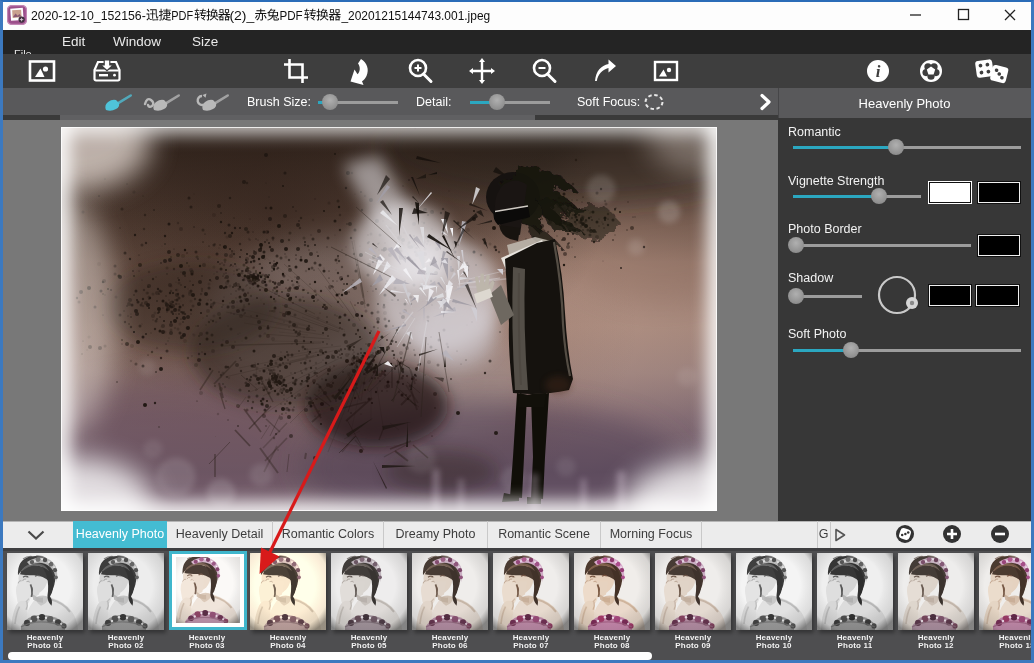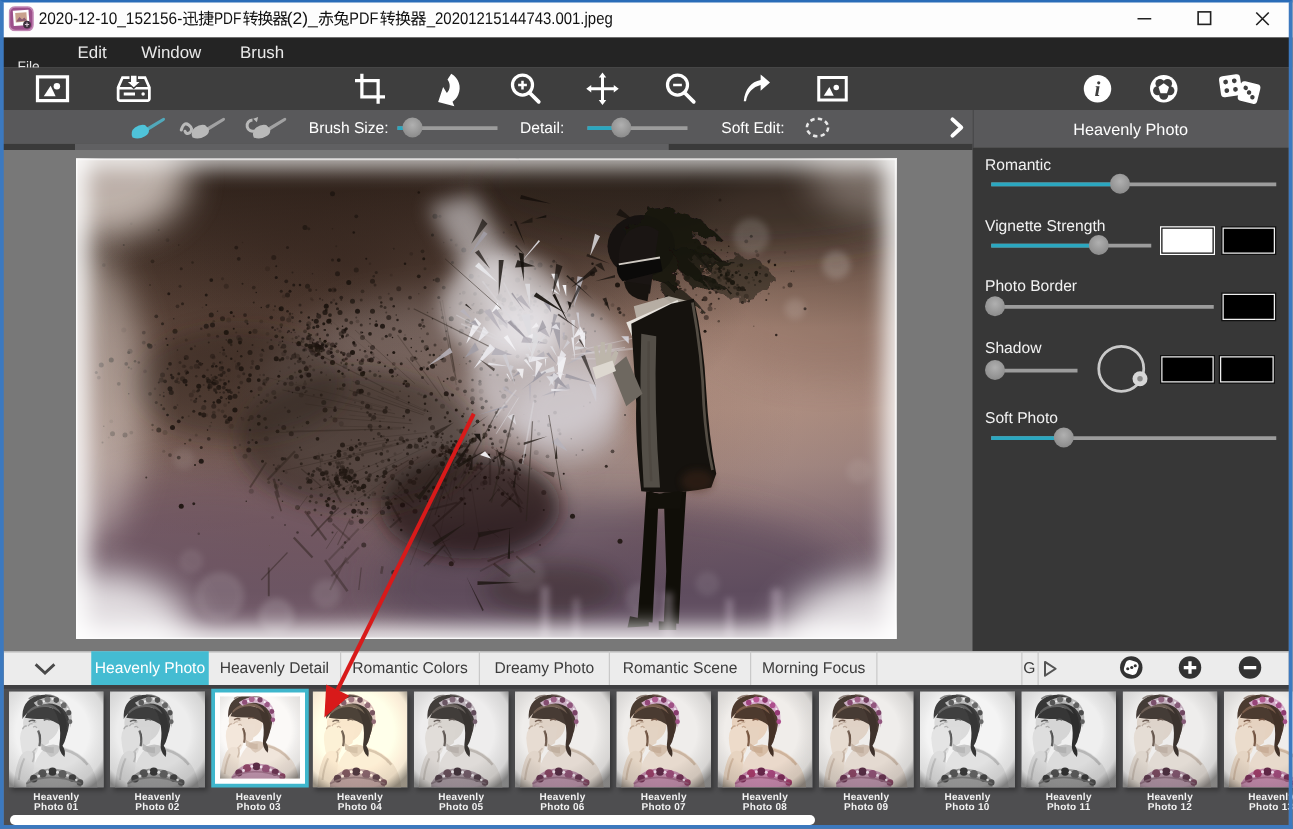--- a/index.html
+++ b/index.html
@@ -66,21 +66,21 @@
 <svg class="abs" width="160" height="30" viewBox="0 0 160 30" style="left:874px;top:0">
  <path d="M36 15 h11" stroke="#222" stroke-width="1.3"></path>
  <rect x="84.5" y="9.5" width="10" height="10" fill="none" stroke="#222" stroke-width="1.3"></rect>
  <path d="M131 10 l10 10 M141 10 l-10 10" stroke="#222" stroke-width="1.3"></path>
 </svg>
 
 <div class="abs" style="left:0;top:30px;width:1034px;height:24px;background:#242424"></div>
 <div class="abs" style="left:14px;top:48px;color:#e5e5e5;font-size:11px">File</div>
 <div class="abs" style="left:62px;top:34px;color:#e9e9e9;font-size:13.5px">Edit</div>
 <div class="abs" style="left:113px;top:34px;color:#e9e9e9;font-size:13.5px">Window</div>
-<div class="abs" style="left:192px;top:34px;color:#e9e9e9;font-size:13.5px">Brush</div>
+<div class="abs" style="left:192px;top:34px;color:#e9e9e9;font-size:13.5px">Size</div>
 
 <div class="abs" style="left:0;top:54px;width:1034px;height:34px;background:#3e3e3e"></div>
 <div class="tbi" style="left:25px;top:54px;width:34px;height:34px"><svg width="34" height="34" viewBox="0 0 34 34">
         <rect x="5" y="7.5" width="24" height="19" fill="none" stroke="#fff" stroke-width="2.6"></rect>
         <path d="M10 23 L15.5 14.5 L19.5 23 Z" fill="#fff"></path>
         <circle cx="20.5" cy="15" r="2.6" fill="#fff"></circle>
       </svg></div>
     <div class="tbi" style="left:90px;top:54px;width:34px;height:34px"><svg width="34" height="34" viewBox="0 0 34 34">
         <path d="M8 8 h18 l3.5 8 v9 a1.5 1.5 0 0 1 -1.5 1.5 h-22 a1.5 1.5 0 0 1 -1.5 -1.5 v-9 Z" fill="none" stroke="#fff" stroke-width="2.2"></path>
         <path d="M5.2 16.5 h23.6" stroke="#fff" stroke-width="2"></path>
@@ -165,21 +165,21 @@
         <path d="M23.5 11 L36 3.5 q1.5 -0.8 2 0.5 q0.3 1 -1 1.8 L24.5 13.5 Z" fill="#b9b9b9" opacity="0.75"></path>
       </svg></div>
     <div class="sl" style="left:247px;top:95px">Brush Size:</div>
     <div style="position:absolute;left:318px;top:101px;width:80px;height:2.6px;background:#9c9c9c"></div>
     <div style="position:absolute;left:318px;top:101px;width:12px;height:2.6px;background:#2ba7c0"></div>
     <div style="position:absolute;left:322px;top:94px;width:16px;height:16px;border-radius:50%;background:radial-gradient(circle at 50% 38%, #b0b0b0, #8f8f8f 70%, #848484)"></div>
     <div class="sl" style="left:416px;top:95px">Detail:</div>
     <div style="position:absolute;left:470px;top:101px;width:80px;height:2.6px;background:#9c9c9c"></div>
     <div style="position:absolute;left:470px;top:101px;width:27px;height:2.6px;background:#2ba7c0"></div>
     <div style="position:absolute;left:489px;top:94px;width:16px;height:16px;border-radius:50%;background:radial-gradient(circle at 50% 38%, #b0b0b0, #8f8f8f 70%, #848484)"></div>
-    <div class="sl" style="left:577px;top:95px">Soft Edit:</div>
+    <div class="sl" style="left:577px;top:95px">Soft Focus:</div>
     <div class="tbi" style="left:643px;top:92px;width:22px;height:20px"><svg width="22" height="20" viewBox="0 0 22 20">
         <ellipse cx="11" cy="10" rx="8.5" ry="7" fill="none" stroke="#e8e8e8" stroke-width="2" stroke-dasharray="3.5 2.6"></ellipse>
       </svg></div>
     <div class="tbi" style="left:756px;top:93px;width:18px;height:18px"><svg width="18" height="18" viewBox="0 0 18 18">
         <path d="M6 2.5 L13 9 L6 15.5" fill="none" stroke="#fff" stroke-width="3.2" stroke-linecap="round" stroke-linejoin="round"></path>
       </svg></div>
 
 <div class="abs" style="left:0;top:115px;width:778px;height:5px;background:#3a3a3a"></div>
 <div class="abs" style="left:60px;top:115px;width:475px;height:5px;background:#606062"></div>
 

